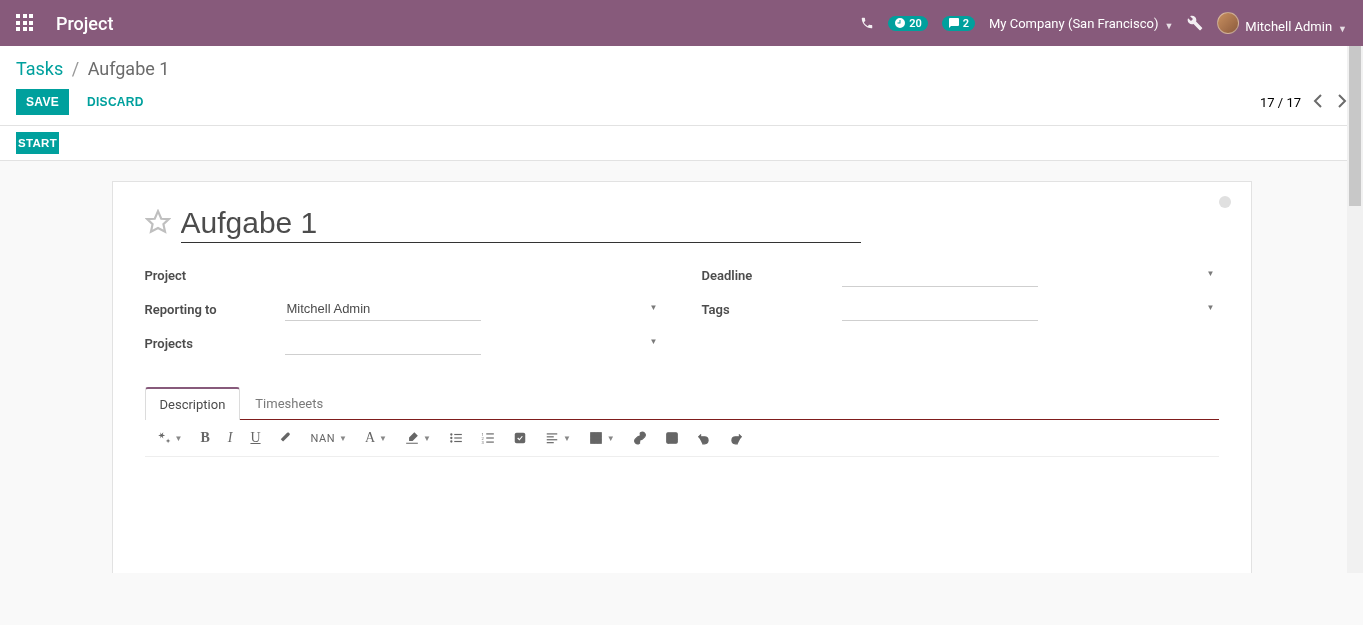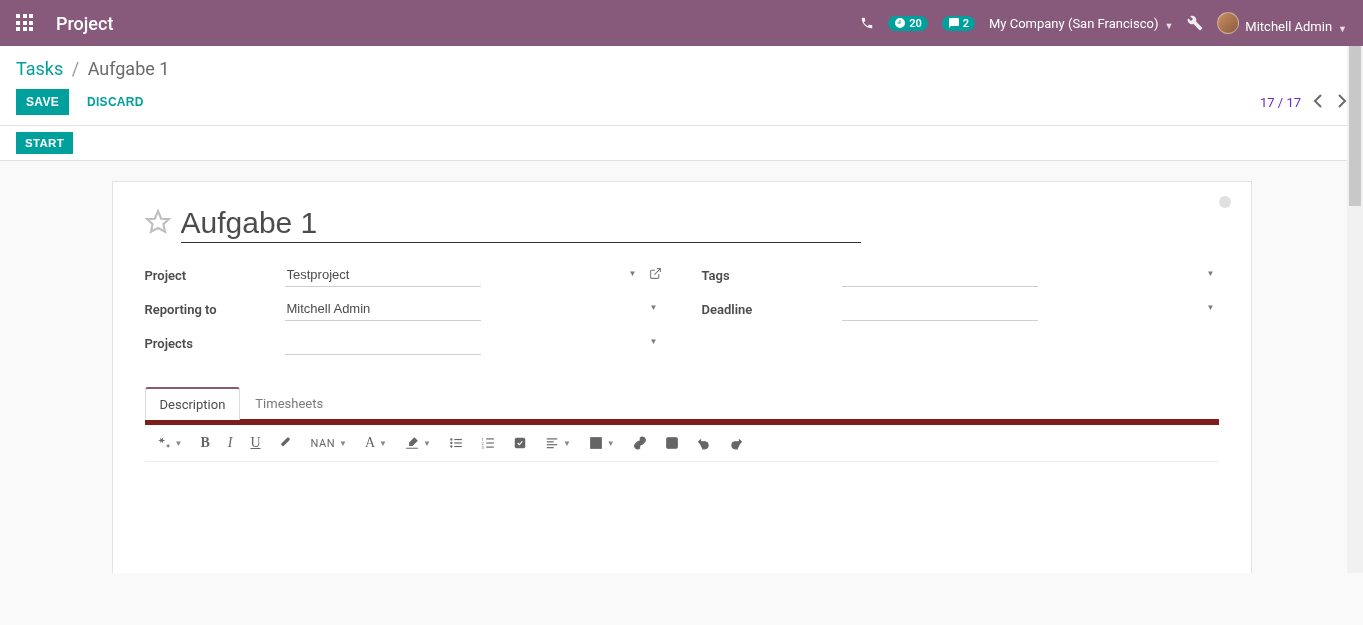--- a/index.html
+++ b/index.html
@@ -144,40 +144,40 @@
       cursor: pointer;
       letter-spacing: 0.3px;
     }
     .btn-primary { background: #00a09d; color: #fff; }
     .btn-link { background: transparent; color: #00a09d; margin-left: 8px; }
     .cp-right {
       margin-left: auto;
       display: flex;
       align-items: center;
       gap: 12px;
-      color: #6d28d9;
+      color: #000000;
     }
     .pager-arrows {
       display: flex;
       gap: 14px;
     }
     .pager-arrows span {
       cursor: pointer;
       font-size: 14px;
       color: #6b6b6b;
     }
     
     .status-bar {
       background: #fff;
       border-bottom: 1px solid #e2e2e2;
       padding: 6px 16px;
     }
     .status-bar .btn-primary {
       font-size: 11.5px;
-      padding: 5px 9px;
+      padding: 5px 2px;
     }
     
     .content-wrapper {
       background: #f9f9f9;
       height: calc(625px - 46px - 80px - 32px);
       overflow-y: auto;
       position: relative;
     }
     .form-sheet {
       max-width: 1140px;
@@ -267,21 +267,21 @@
       pointer-events: none;
     }
     .external-link {
       color: #7a7a7a;
       font-size: 12px;
       cursor: pointer;
     }
     
     .tabs {
       margin-top: 24px;
-      border-bottom: 6px solid #7f1d1d;
+      border-bottom: 1px solid #7f1d1d;
       display: flex;
     }
     .tab {
       padding: 8px 14px;
       border: 1px solid transparent;
       border-bottom: none;
       font-size: 13px;
       color: #7a7a7a;
       cursor: pointer;
       margin-bottom: -1px;
@@ -444,32 +444,20 @@
                 <polygon points="12 2 15 9 22 9.3 17 14 18.5 21 12 17.5 5.5 21 7 14 2 9.3 9 9"></polygon>
               </svg>
           </span>
           <input class="title-input" value="Aufgabe 1" style="">
         </div>
 
         <div class="form-group">
           <div class="form-col">
             <div class="form-row">
               <div class="form-label">Project</div>
-              <div class="form-input-wrap">
-                <div class="input-caret" style="flex:1;position:relative;">
-                  <input class="form-input" value="Testproject" style="">
-                </div>
-                <span class="external-link">
-                  <svg width="13" height="13" viewBox="0 0 24 24" fill="none" stroke="#7a7a7a" stroke-width="2">
-                      <path d="M18 13v6a2 2 0 01-2 2H5a2 2 0 01-2-2V8a2 2 0 012-2h6"></path>
-                      <polyline points="15 3 21 3 21 9"></polyline>
-                      <line x1="10" y1="14" x2="21" y2="3"></line>
-                    </svg>
-                </span>
-              </div>
             </div>
             <div class="form-row">
               <div class="form-label">Reporting to</div>
               <div class="form-input-wrap">
                 <div class="input-caret" style="flex:1;position:relative;">
                   <input class="form-input" value="Mitchell Admin" style="">
                 </div>
               </div>
             </div>
             <div class="form-row">
@@ -477,29 +465,29 @@
               <div class="form-input-wrap">
                 <div class="input-caret" style="flex:1;position:relative;">
                   <input class="form-input" value="" style="">
                 </div>
               </div>
             </div>
           </div>
 
           <div class="form-col">
             <div class="form-row">
-              <div class="form-label">Tags</div>
+              <div class="form-label">Deadline</div>
               <div class="form-input-wrap">
                 <div class="input-caret" style="flex:1;position:relative;">
                   <input class="form-input" value="" style="">
                 </div>
               </div>
             </div>
             <div class="form-row">
-              <div class="form-label">Deadline</div>
+              <div class="form-label">Tags</div>
               <div class="form-input-wrap">
                 <div class="input-caret" style="flex:1;position:relative;">
                   <input class="form-input" value="" style="">
                 </div>
               </div>
             </div>
           </div>
         </div>
 
         <div class="tabs">

